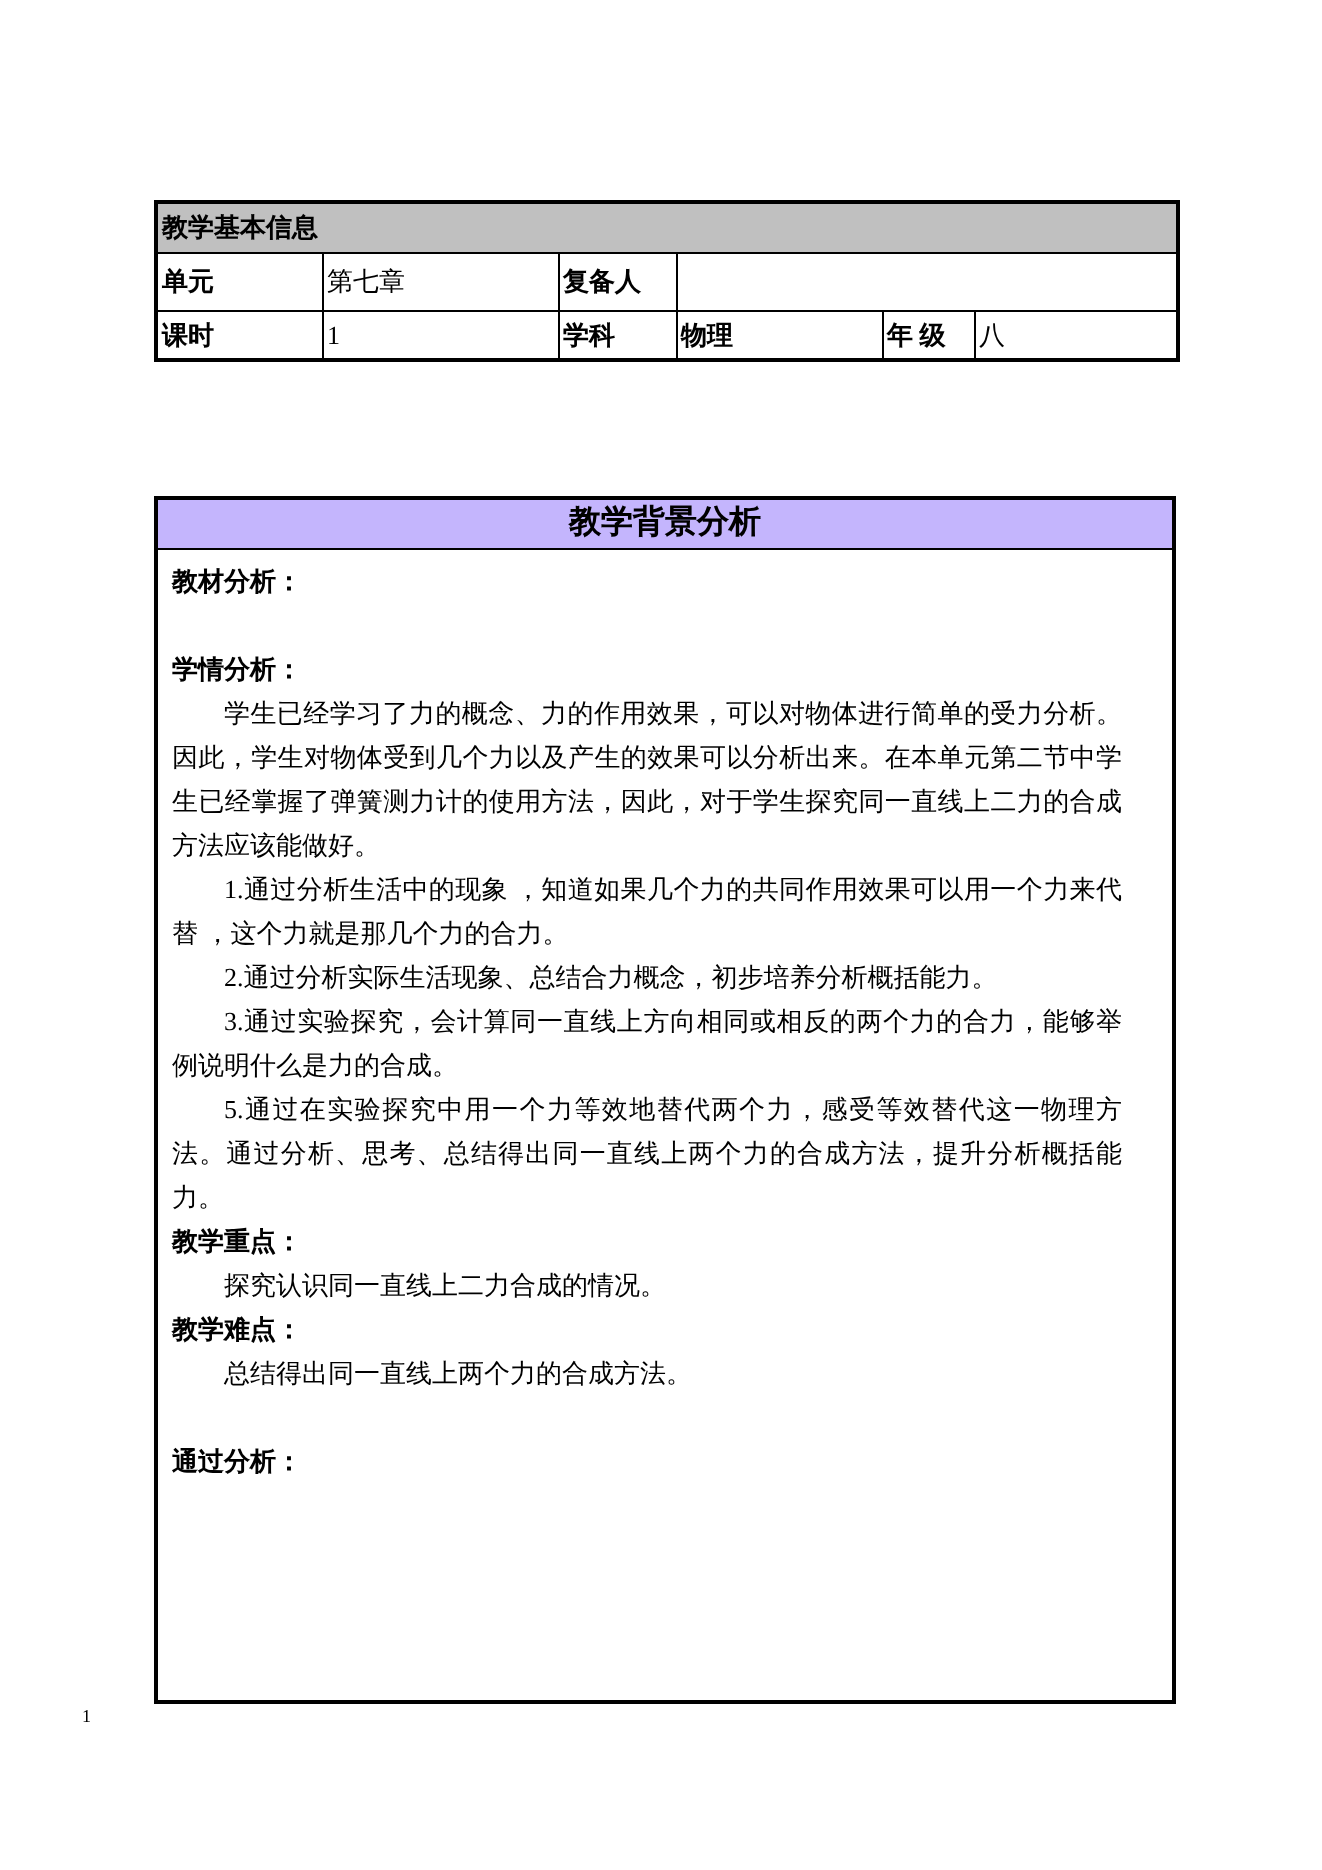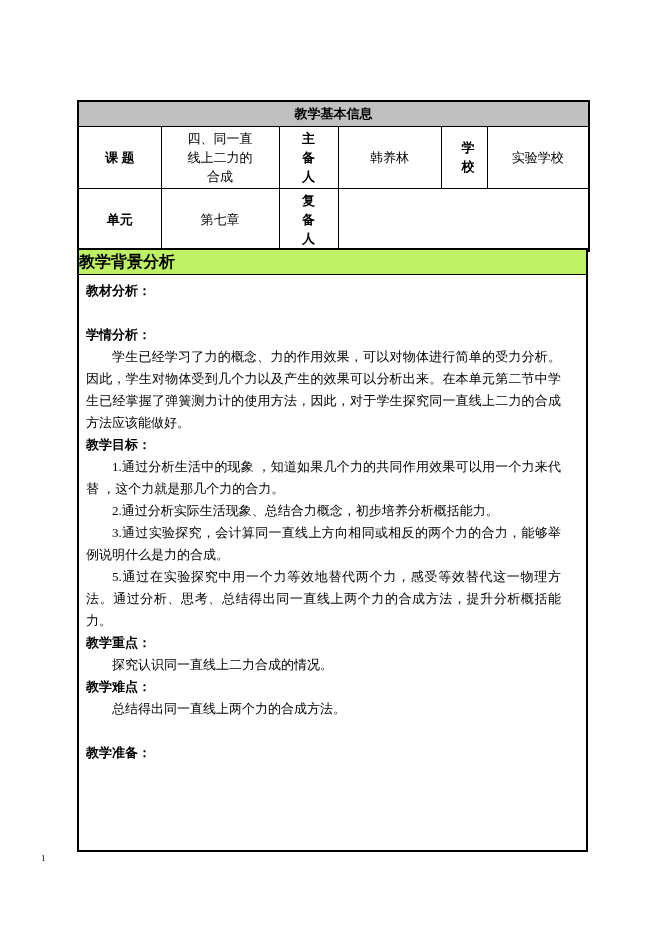--- a/index.html
+++ b/index.html
@@ -19,24 +19,24 @@
     position: absolute;
     left: 77px;
     top: 100px;
     width: 511px;
     border-collapse: collapse;
     border: 2px solid #000000;
     table-layout: fixed;
   }
   table.info-table td {
     border: 1px solid #000000;
-    text-align: center;
+    text-align: left;
     vertical-align: middle;
     font-size: 13px;
-    padding: 2px 20px;
+    padding: 2px 2px;
     line-height: 19px;
   }
   td.table-title {
     background: #c0c0c0;
     font-weight: bold;
     font-size: 16px;
     height: 25px;
     line-height: 20px;
   }
   tr.row-topic  { height: 45px; }
@@ -50,22 +50,23 @@
     position: absolute;
     left: 77px;
     top: 248px;
     width: 511px;
     height: 604px;
     border: 2px solid #000000;
     background: #ffffff;
   }
   .bg-table-head {
     height: 25px;
-    background: #bef264;
+    background: #c4b5fd;
     border-bottom: 1px solid #000000;
+    text-align: center;
     font-weight: bold;
     font-size: 16px;
     line-height: 24px;
   }
   .bg-table-body {
     padding: 5px 25px 0 7px;
     font-size: 13px;
     line-height: 22px;
   }
   .sec-h { font-weight: bold; }
@@ -91,53 +92,52 @@
       <col style="width:118px">
       <col style="width:59px">
       <col style="width:103px">
       <col style="width:46px">
       <col style="width:102px">
     </colgroup>
     <tbody>
       <tr>
         <td colspan="6" class="table-title">教学基本信息</td>
       </tr>
-      <tr class="row-topic">
-        <td class="lbl">课 题</td>
-        <td>四、同一直线上二力的合成</td>
-        <td class="lbl">主备人</td>
-        <td>韩养林</td>
-        <td class="lbl">学 校</td>
-        <td>实验学校</td>
-      </tr>
       <tr class="row-unit">
         <td class="lbl">单元</td>
         <td>第七章</td>
         <td class="lbl">复备人</td>
         <td colspan="3"></td>
+      </tr>
+      <tr class="row-period">
+        <td class="lbl">课时</td>
+        <td>1</td>
+        <td class="lbl">学科</td>
+        <td class="bold">物理</td>
+        <td class="lbl">年 级</td>
+        <td>八</td>
       </tr>
     </tbody>
   </table>
 
   <div class="bg-table">
     <div class="bg-table-head">教学背景分析</div>
     <div class="bg-table-body">
       <p class="sec-h">教材分析：</p>
       <p class="blank-line"></p>
       <p class="sec-h">学情分析：</p>
       <p class="para">学生已经学习了力的概念、力的作用效果，可以对物体进行简单的受力分析。因此，学生对物体受到几个力以及产生的效果可以分析出来。在本单元第二节中学生已经掌握了弹簧测力计的使用方法，因此，对于学生探究同一直线上二力的合成方法应该能做好。</p>
-      <p class="sec-h">教学目标：</p>
       <p class="para">1.通过分析生活中的现象 ，知道如果几个力的共同作用效果可以用一个力来代替 ，这个力就是那几个力的合力。</p>
       <p class="para">2.通过分析实际生活现象、总结合力概念，初步培养分析概括能力。</p>
       <p class="para">3.通过实验探究，会计算同一直线上方向相同或相反的两个力的合力，能够举例说明什么是力的合成。</p>
       <p class="para">5.通过在实验探究中用一个力等效地替代两个力，感受等效替代这一物理方法。通过分析、思考、总结得出同一直线上两个力的合成方法，提升分析概括能力。</p>
       <p class="sec-h">教学重点：</p>
       <p class="para">探究认识同一直线上二力合成的情况。</p>
       <p class="sec-h">教学难点：</p>
       <p class="para">总结得出同一直线上两个力的合成方法。</p>
       <p class="blank-line"></p>
-      <p class="sec-h">教学准备：</p>
+      <p class="sec-h">通过分析：</p>
     </div>
   </div>
 
   <div class="page-number">1</div>
 
 </div>
 
 </body></html>

